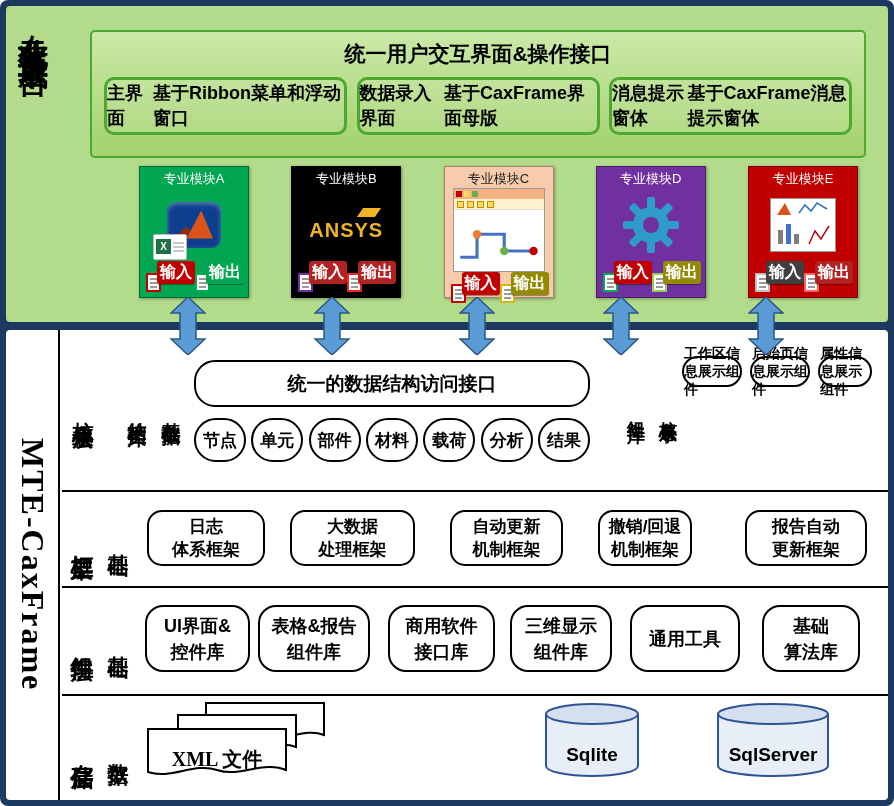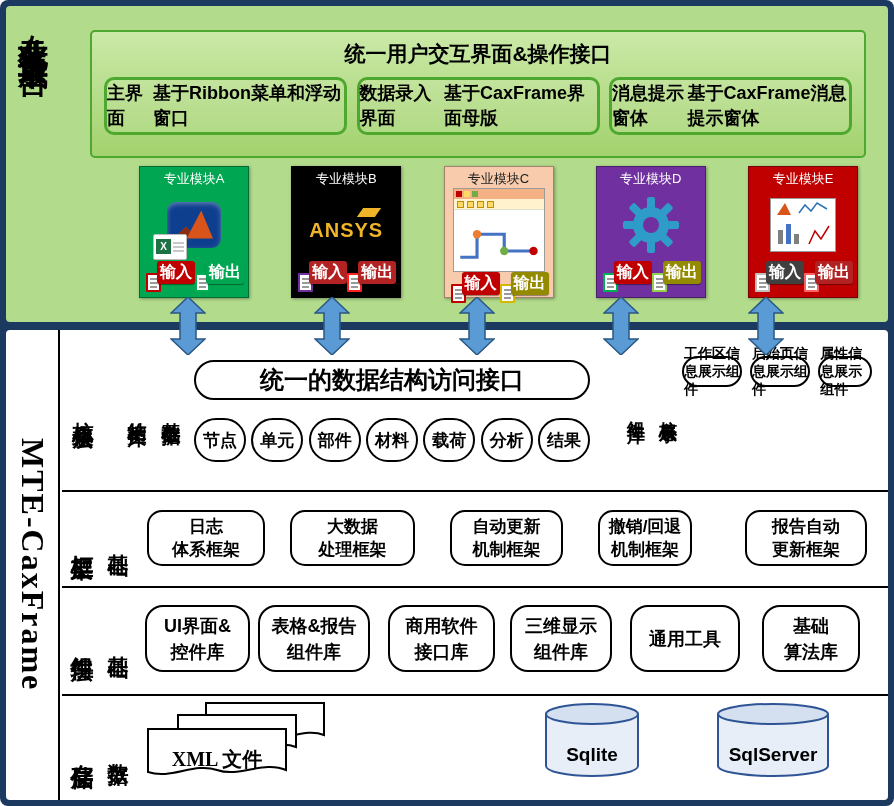--- a/index.html
+++ b/index.html
@@ -69,21 +69,21 @@
   .sep { position:absolute; left:0; width:826px; height:2px; background:#000; }
 
   .vcell { position:absolute; display:flex; align-items:center; justify-content:center; }
   .vtext { writing-mode:vertical-rl; text-orientation:upright; font-weight:bold; letter-spacing:2px; color:#000; }
   .vcols { display:flex; gap:8px; align-items:center; }
 
   .pill, .box2 { position:absolute; background:#fff; border:2px solid #000; display:flex; align-items:center;
                  justify-content:center; font-weight:bold; text-align:center; color:#000; }
   .box2 { flex-direction:column; }
 
-  .iface { left:132px; top:30px; width:396px; height:40px; border-radius:21px; font-size:24px; }
+  .iface { left:132px; top:30px; width:396px; height:47px; border-radius:21px; font-size:19px; }
   .core-items { position:absolute; left:132px; top:88px; width:396px; height:44px; display:flex; justify-content:space-between; }
   .core-item { width:52px; background:#fff; border:2px solid #000; border-radius:22px;
                display:flex; align-items:center; justify-content:center; font-weight:bold; font-size:17px; }
   .display-pills { position:absolute; left:620px; top:26px; width:190px; display:flex; flex-direction:row; gap:8px; }
   .display-pill { height:31px; background:#fff; border:2px solid #000; border-radius:16px;
                   display:flex; align-items:center; justify-content:center; font-weight:bold; font-size:14px; }
 
   .fw-box { height:56px; border-radius:15px; font-size:17px; line-height:23px; top:180px; }
   .fw1{left:85px;width:118px;} .fw2{left:228px;width:125px;} .fw3{left:388px;width:113px;}
   .fw4{left:536px;width:94px;} .fw5{left:683px;width:122px;}

